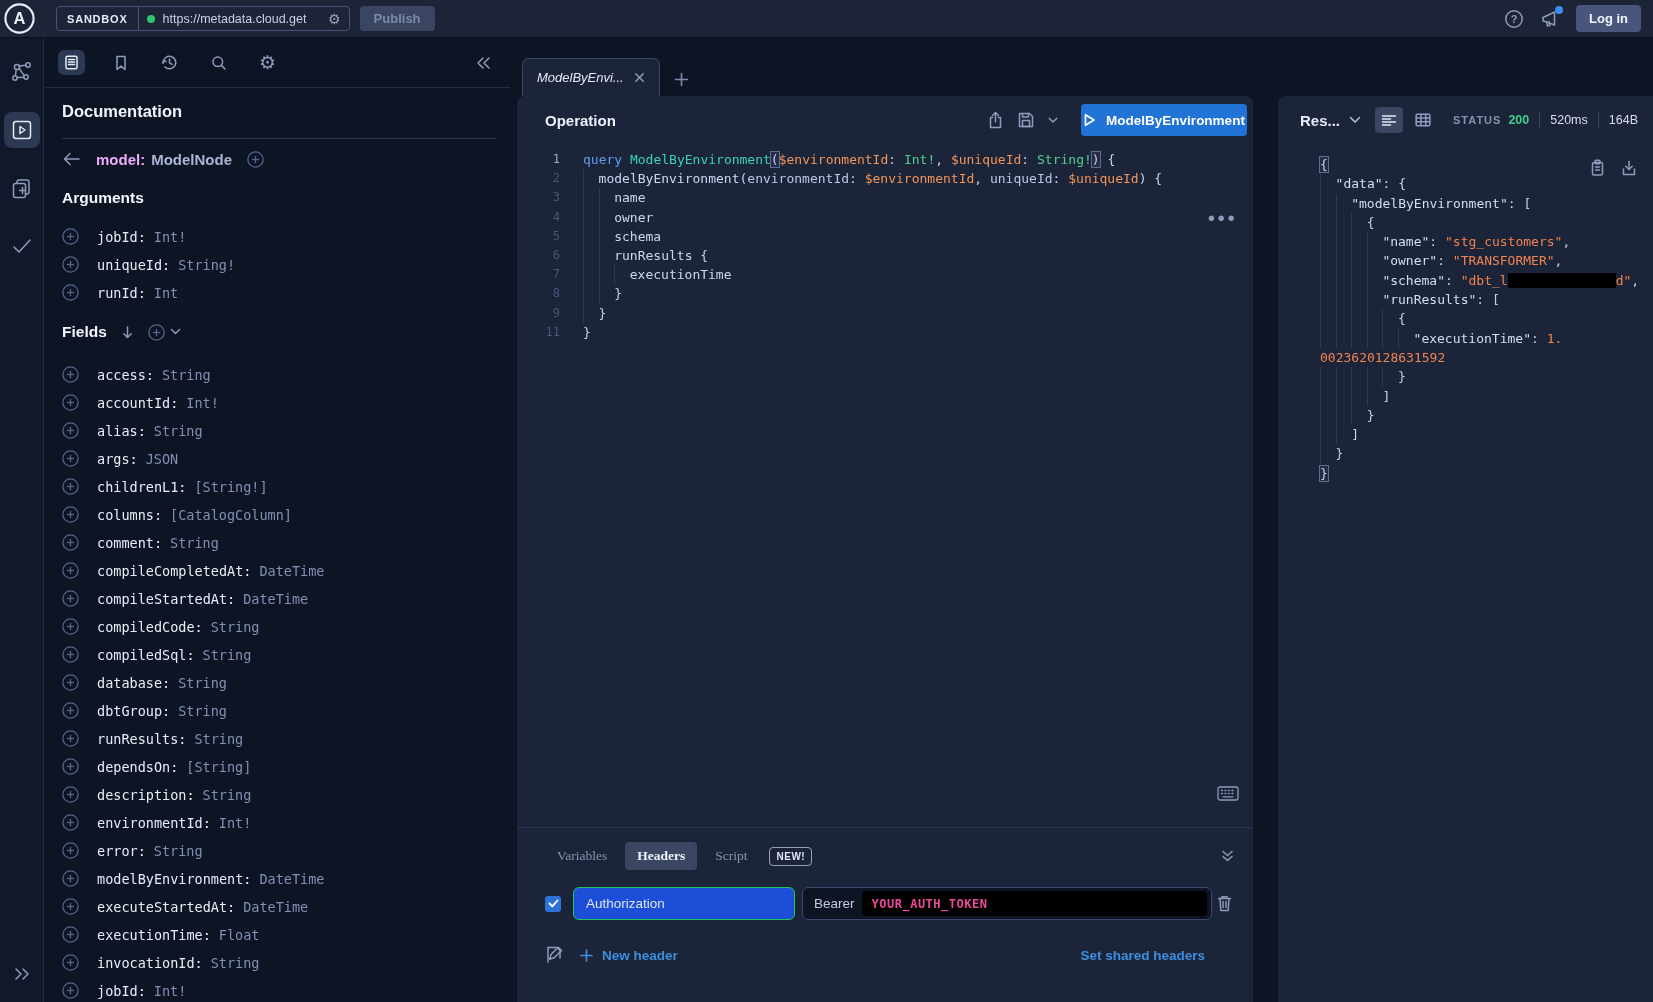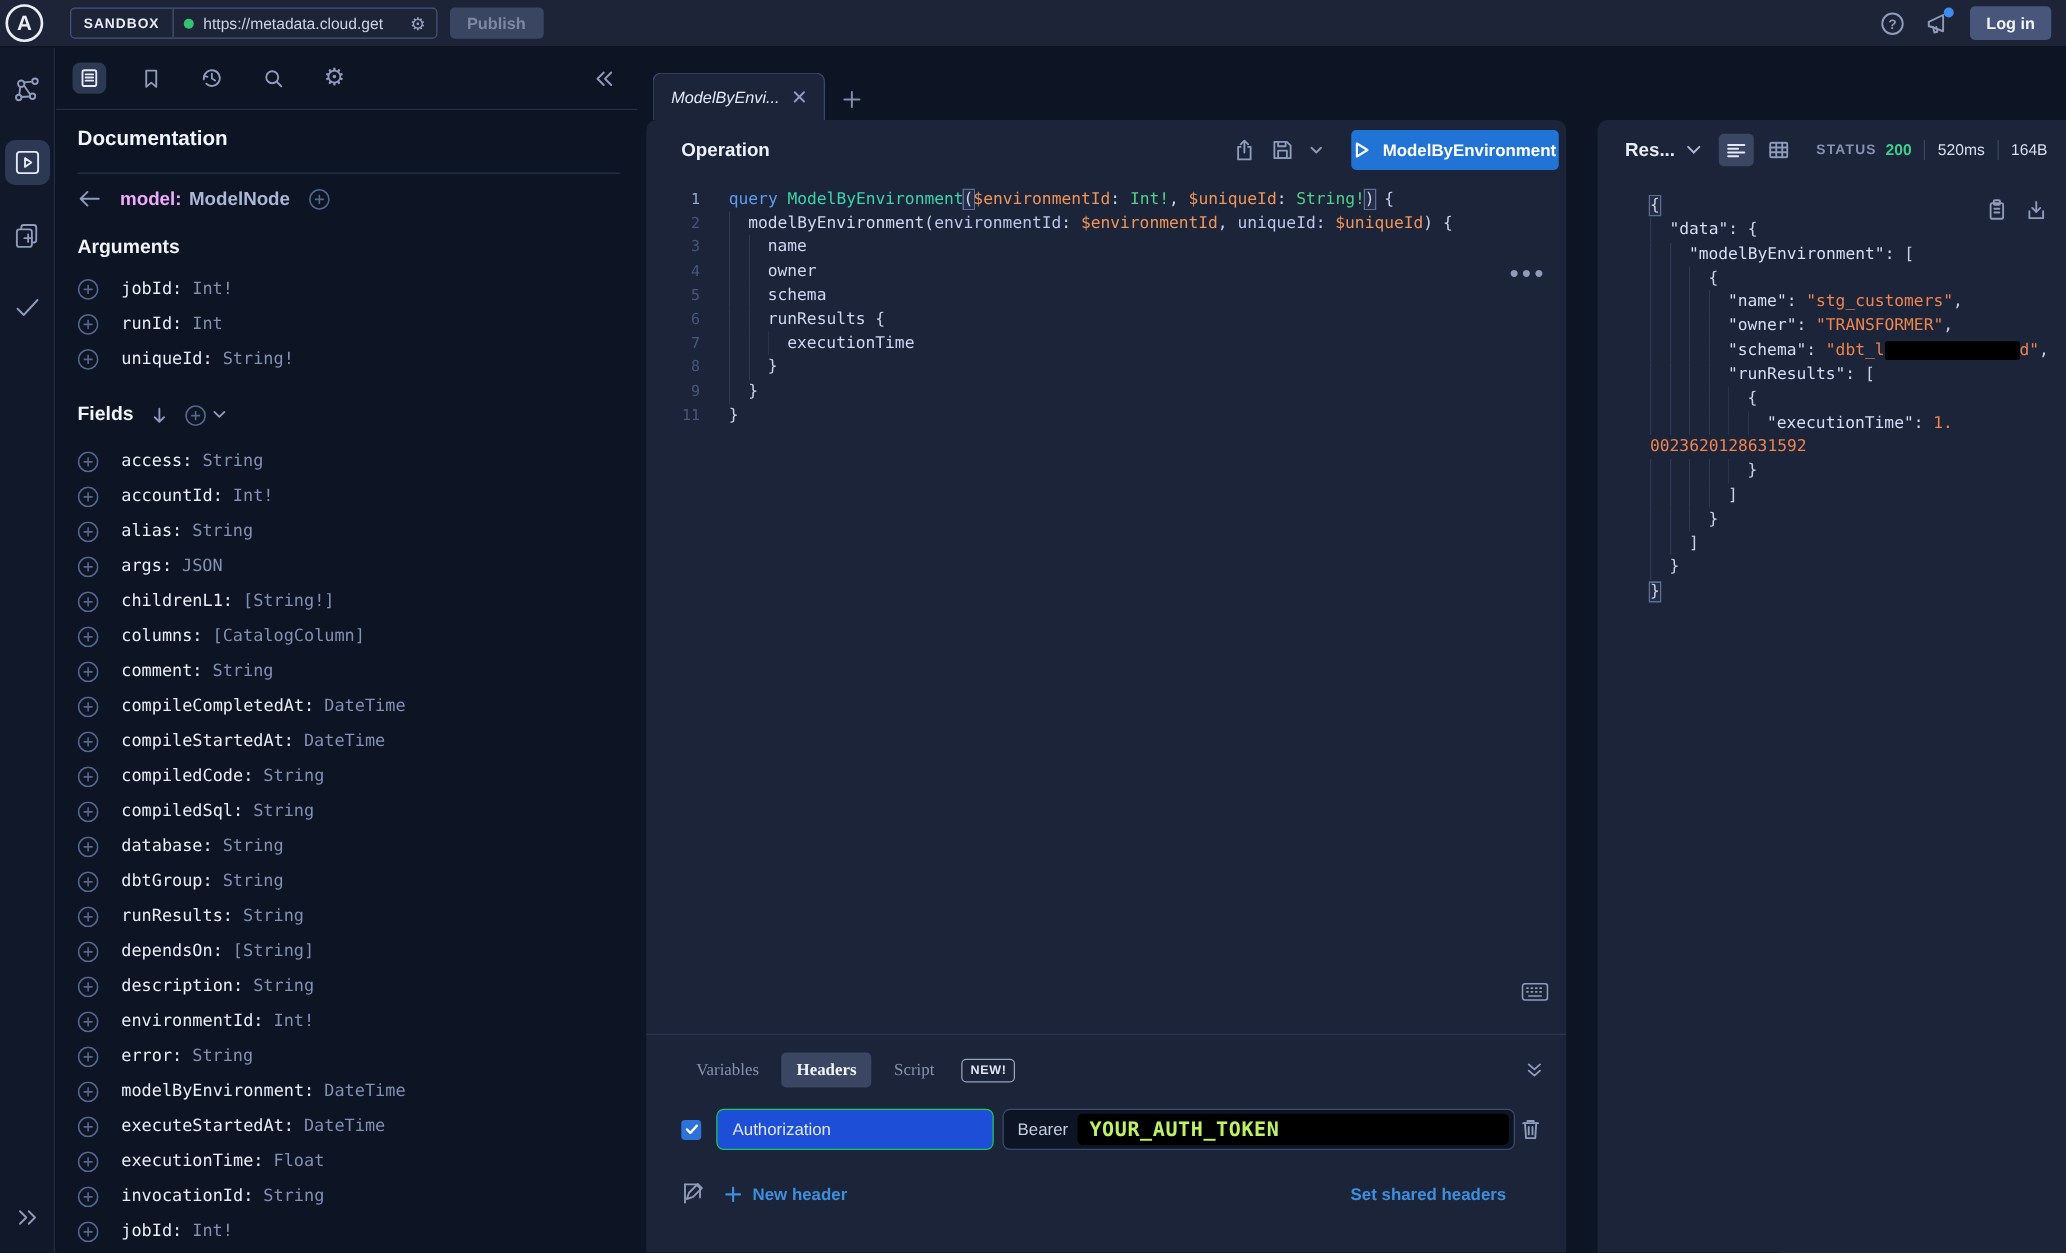--- a/index.html
+++ b/index.html
@@ -38,21 +38,21 @@
   .side-content { padding:14px 14px 0 17px; }
   .doc-title { font-size:16.5px; font-weight:bold; color:#f2f5fb; }
   .doc-divider { height:1px; background:#27324e; margin-top:17px; }
   .model-row { display:flex; align-items:center; gap:15px; margin-top:8px; height:24px; }
   .model-label { font-size:15px; font-weight:bold; color:#f0abfc; }
   .model-type { font-size:15px; font-weight:bold; color:#aab7d6; margin-left:-9px; }
   .sec-title { font-size:15.5px; font-weight:bold; color:#f2f5fb; margin-top:18px; }
   .fields-head { display:flex; align-items:center; gap:14px; margin-top:22px; }
   .doc-list { margin-top:10px; }
   .doc-list.fields { margin-top:14px; }
-  .doc-row { display:flex; align-items:center; height:28px; font-family:"DejaVu Sans Mono", monospace; font-size:13.5px; }
+  .doc-row { display:flex; align-items:flex-end; height:28px; font-family:"DejaVu Sans Mono", monospace; font-size:13.5px; }
   .doc-row .pc { margin-right:18px; }
   .fname { color:#e8edf8; }
   .ftype { color:#8property290b4; }
   .ftype { color:#8290b4; margin-left:8px; }
   .pc { width:17px; height:17px; fill:none; stroke:#55678f; stroke-width:1.2; flex:none; }
 
   
   .tabstrip { position:absolute; left:517px; top:48px; height:48px; display:flex; align-items:flex-end; z-index:3; }
   .tab { display:flex; align-items:center; gap:10px; height:38px; padding:0 14px; background:#1b2438; border:1px solid #3a4768; border-bottom:none; border-radius:7px 7px 0 0; margin-left:5px; }
   .tab-title { font-size:13px; color:#e4e9f5;font-style:italic; }
@@ -88,21 +88,21 @@
   .bp-tabs { margin-top:14px; display:flex; align-items:center; gap:6px; }
   .bp-tab { padding:6px 12px; font-size:13.5px; color:#8792b2; border-radius:4px; background:none; border:none; font-family:Liberation Serif, serif;text-align:center; }
   .bp-tab.sel { background:#3a4662; color:#f2f5fb; font-weight:bold; }
   .new-badge { margin-left:4px; font-size:10px; font-weight:bold; letter-spacing:.5px; color:#dfe5f2; border:1px solid #97a2bd; border-radius:4px; padding:3px 6px; }
   .bp-collapse { margin-left:auto; margin-right:6px; }
   .hdr-row { margin-top:17px; display:flex; align-items:center; }
   .chk { width:16px; height:16px; border-radius:3px; background:#2d72d8; display:flex; align-items:center; justify-content:center; flex:none; }
   .key-input { margin-left:12px; width:222px; height:33px; background:#1d4ed8; border:1px solid #22c55e; border-radius:6px; padding:0 12px; color:#dfe5f2; font-size:13.5px; font-family:"Liberation Sans",sans-serif; }
   .val-input { margin-left:7px; width:410px; height:33px; background:#0d1524; border:1px solid #3d4b70; border-radius:6px; padding:0 4px 0 11px; display:flex; align-items:center; }
   .bearer { font-size:13.5px; color:#c4cee2; margin-right:7px; flex:none; }
-  .token-box { flex:1; height:25px; background:#000; border-radius:4px; display:flex; align-items:center; padding:0 10px; color:#bef264; font-family:"DejaVu Sans Mono",monospace; font-size:16px; font-weight:bold; letter-spacing:.5px; }
+  .token-box { flex:1; height:25px; background:#000; border-radius:4px; display:flex; align-items:center; padding:0 10px; color:#ec4899; font-family:"DejaVu Sans Mono",monospace; font-size:12px; font-weight:bold; letter-spacing:.5px; }
   .trash-btn { margin-left:auto; margin-right:8px; background:none; border:none; }
   .hdr-foot { margin-top:25px; display:flex; align-items:center; }
   .new-header-btn { margin-left:16px; display:flex; align-items:center; gap:9px; background:none; border:none; color:#3e8ede; font-size:13.5px; font-weight:bold; font-family:"Liberation Sans",sans-serif; }
   .shared-link { margin-left:auto; margin-right:36px; color:#3e8ede; font-size:13.5px; font-weight:bold; text-decoration:none; }
 
   
   .respanel { position:absolute; left:1278px; top:96px; right:0; bottom:0; background:#1b2438; border-radius:8px 0 0 0; display:flex; flex-direction:column; }
   .res-header { height:48px; flex:none; display:flex; align-items:center; padding:0 15px 0 22px; }
   .res-title { font-size:15px; font-weight:bold; color:#e8ecf6; }
   .res-title-chev { margin-left:9px; }
@@ -251,31 +251,31 @@
           </svg>
           <span class="fname">jobId:</span>
           <span class="ftype">Int!</span>
         </div>
         <div class="doc-row">
           <svg class="pc" viewBox="0 0 16 16">
             <circle cx="8" cy="8" r="7.2"></circle>
             <line x1="8" y1="4.6" x2="8" y2="11.4"></line>
             <line x1="4.6" y1="8" x2="11.4" y2="8"></line>
           </svg>
+          <span class="fname">uniqueId:</span>
+          <span class="ftype">String!</span>
+        </div>
+        <div class="doc-row">
+          <svg class="pc" viewBox="0 0 16 16">
+            <circle cx="8" cy="8" r="7.2"></circle>
+            <line x1="8" y1="4.6" x2="8" y2="11.4"></line>
+            <line x1="4.6" y1="8" x2="11.4" y2="8"></line>
+          </svg>
           <span class="fname">runId:</span>
           <span class="ftype">Int</span>
-        </div>
-        <div class="doc-row">
-          <svg class="pc" viewBox="0 0 16 16">
-            <circle cx="8" cy="8" r="7.2"></circle>
-            <line x1="8" y1="4.6" x2="8" y2="11.4"></line>
-            <line x1="4.6" y1="8" x2="11.4" y2="8"></line>
-          </svg>
-          <span class="fname">uniqueId:</span>
-          <span class="ftype">String!</span>
         </div>
       </div>
 
     <div class="fields-head">
       <span class="sec-title" style="margin-top:0">Fields</span>
       <svg width="13" height="15" viewBox="0 0 13 15" class="ic">
           <path d="M6.5 2v10M2.8 8.8l3.7 3.7 3.7-3.7"></path>
         </svg>
       <span style="display:flex;align-items:center;gap:5px;">
         <svg class="pc" viewBox="0 0 16 16">

